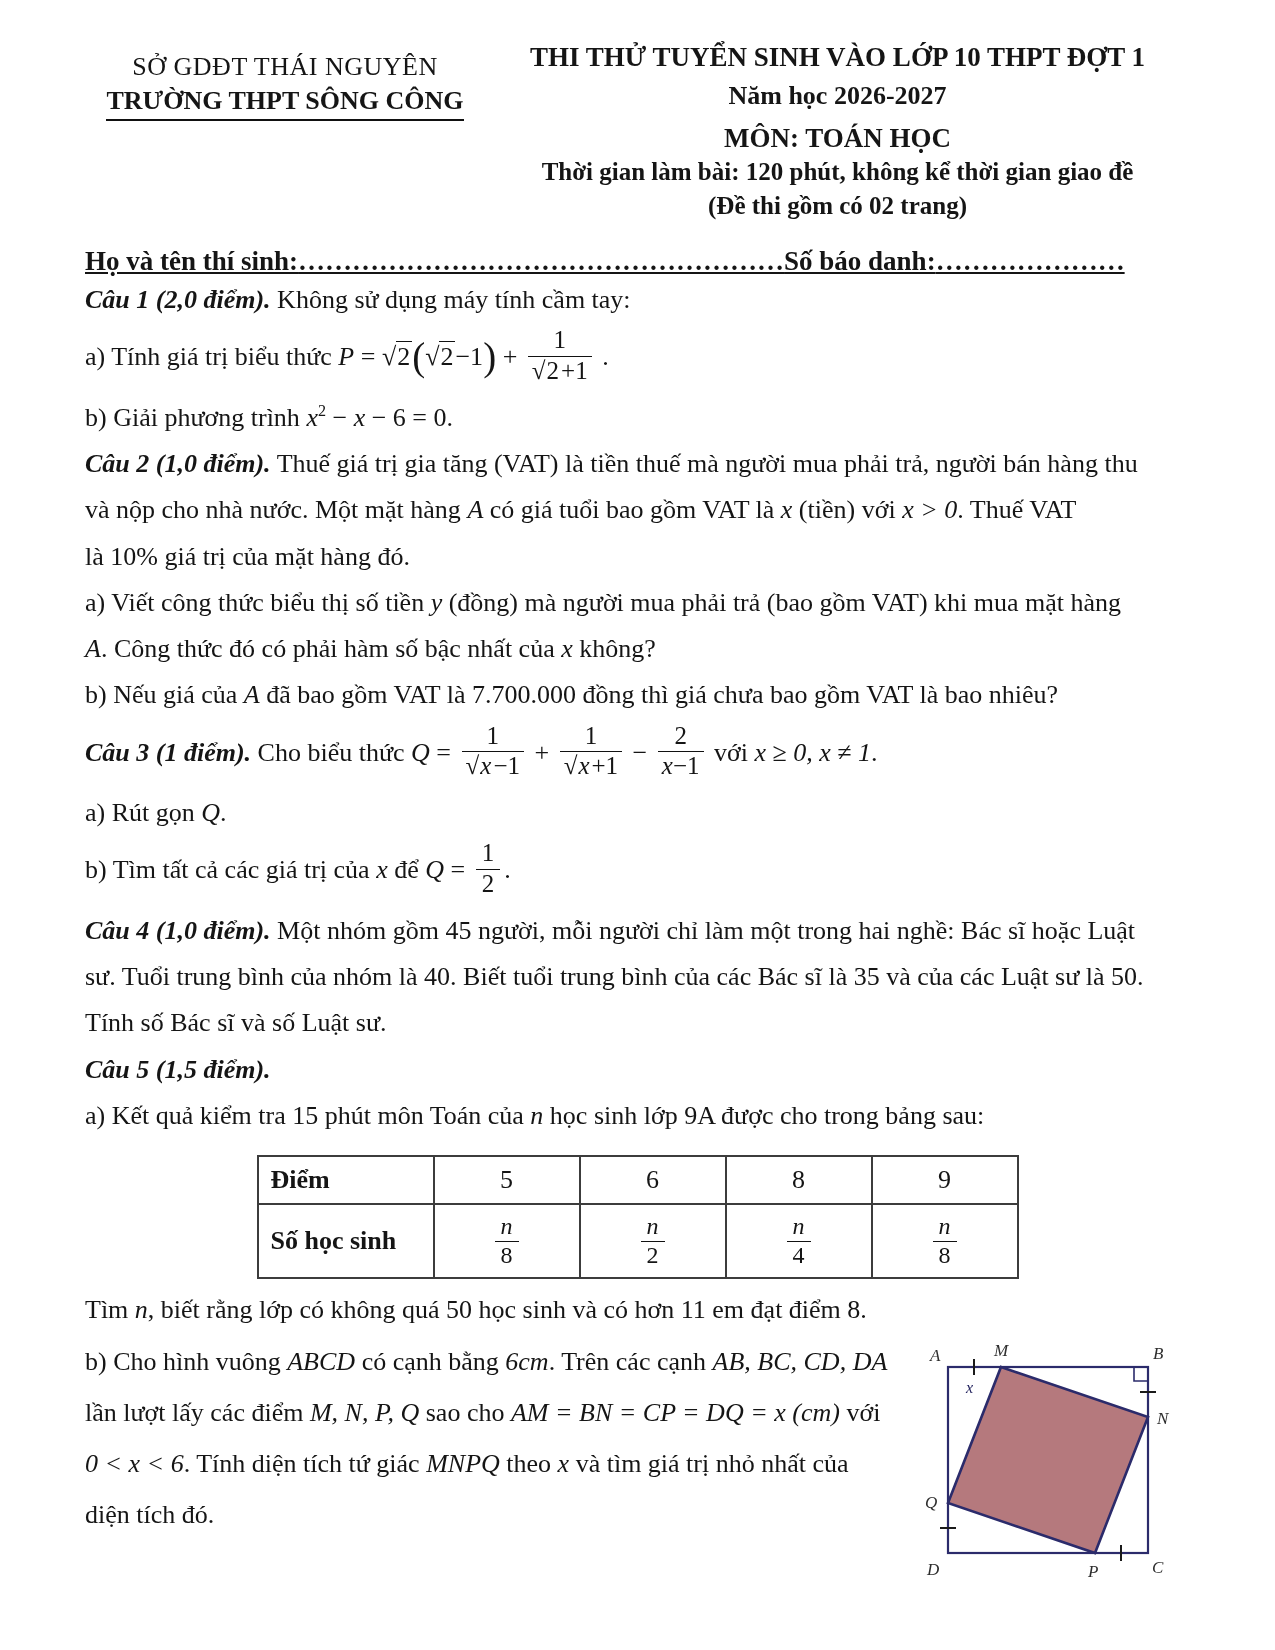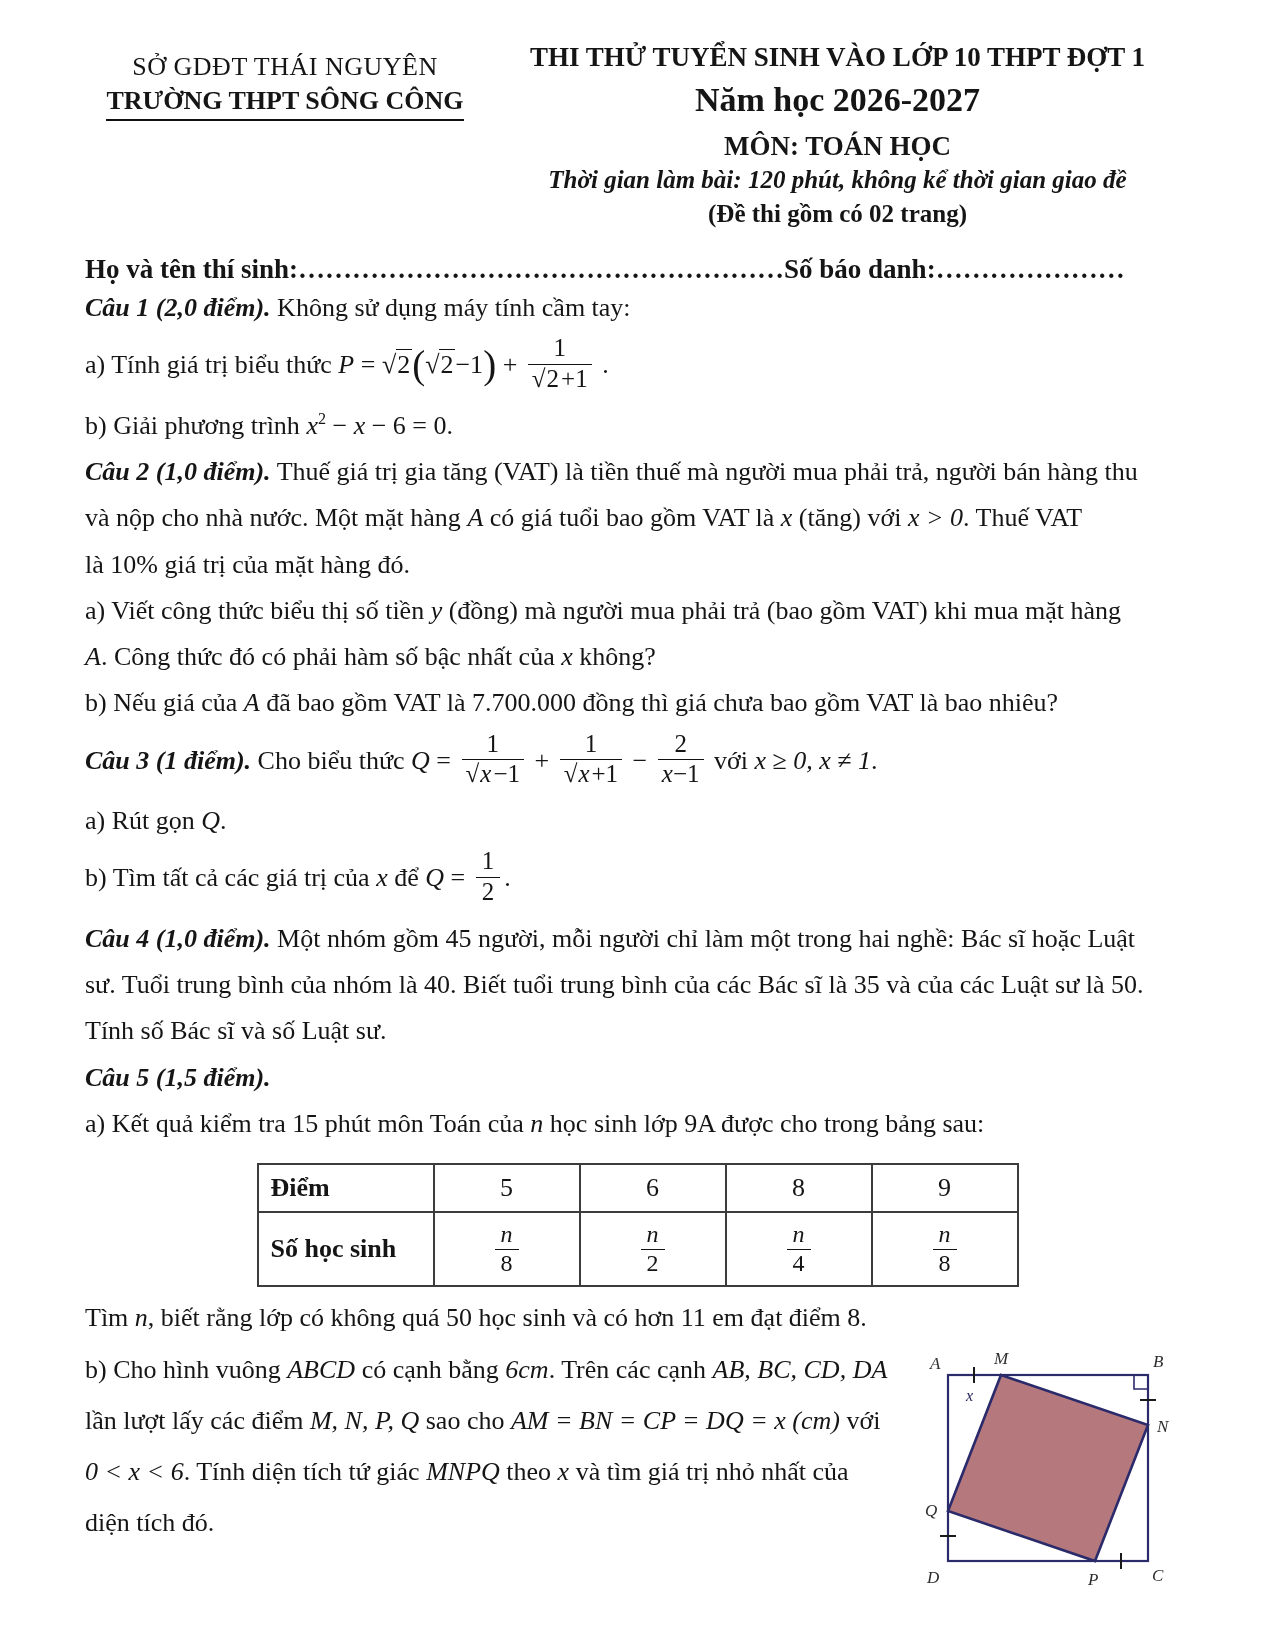--- a/index.html
+++ b/index.html
@@ -8,26 +8,26 @@
        font-family:"Liberation Serif","DejaVu Serif",serif;color:#151515;}
   .page{box-sizing:border-box;width:1275px;height:1380px;padding:42px 85px 0 85px;position:relative;}
 
   
   .hdr{display:flex;align-items:flex-start;}
   .hdr-left{width:400px;text-align:center;padding-top:10px;}
   .dept{font-size:26px;letter-spacing:.5px;}
   .school{font-size:26px;font-weight:bold;display:inline-block;border-bottom:2.5px solid #111;padding-bottom:3px;margin-top:4px;}
   .hdr-right{flex:1;text-align:center;}
   .etitle{font-size:27px;font-weight:bold;}
-  .eyear{font-size:34px;font-weight:bold;margin-top:8px;}
+  .eyear{font-size:26px;font-weight:bold;margin-top:8px;}
   .esubject{font-size:27px;font-weight:bold;margin-top:12px;}
-  .eduration{font-size:25px;font-weight:bold;font-style:italic;margin-top:4px;}
+  .eduration{font-size:25px;font-weight:bold;margin-top:4px;}
   .epages{font-size:25px;font-weight:bold;margin-top:6px;}
 
-  .cand{margin-top:26px;font-size:27px;font-weight:bold;}
+  .cand{margin-top:26px;font-size:27px;font-weight:bold;text-decoration:underline;}
 
   .line{font-size:26px;line-height:1.78;}
   .bi{font-weight:bold;font-style:italic;}
   .v{font-style:italic;}
   .sup{font-size:62%;vertical-align:super;font-style:normal;}
 
   
   .frac{display:inline-block;vertical-align:middle;text-align:center;line-height:1.15;font-size:25px;margin:0 4px;transform:translateY(-3px);}
   .frac .num{display:block;border-bottom:1.6px solid #111;padding:0 6px 1px 6px;}
   .frac .den{display:block;padding:0 4px;}
@@ -98,21 +98,21 @@
 
   <div class="line">
     <span class="bi">Câu 2 (1,0 điểm).</span>
     <span>Thuế giá trị gia tăng (VAT) là tiền thuế mà người mua phải trả, người bán hàng thu</span>
   </div>
   <div class="line">
     <span>và nộp cho nhà nước. Một mặt hàng</span>
     <span class="v">A</span>
     <span>có giá tuổi bao gồm VAT là</span>
     <span class="v">x</span>
-    <span>(tăng) với</span>
+    <span>(tiền) với</span>
     <span class="v">x &gt; 0</span><span>. Thuế VAT</span>
   </div>
   <div class="line">là 10% giá trị của mặt hàng đó.</div>
   <div class="line">
     <span>a) Viết công thức biểu thị số tiền</span>
     <span class="v">y</span>
     <span>(đồng) mà người mua phải trả (bao gồm VAT) khi mua mặt hàng</span>
   </div>
   <div class="line">
     <span class="v">A</span><span>. Công thức đó có phải hàm số bậc nhất của</span>

